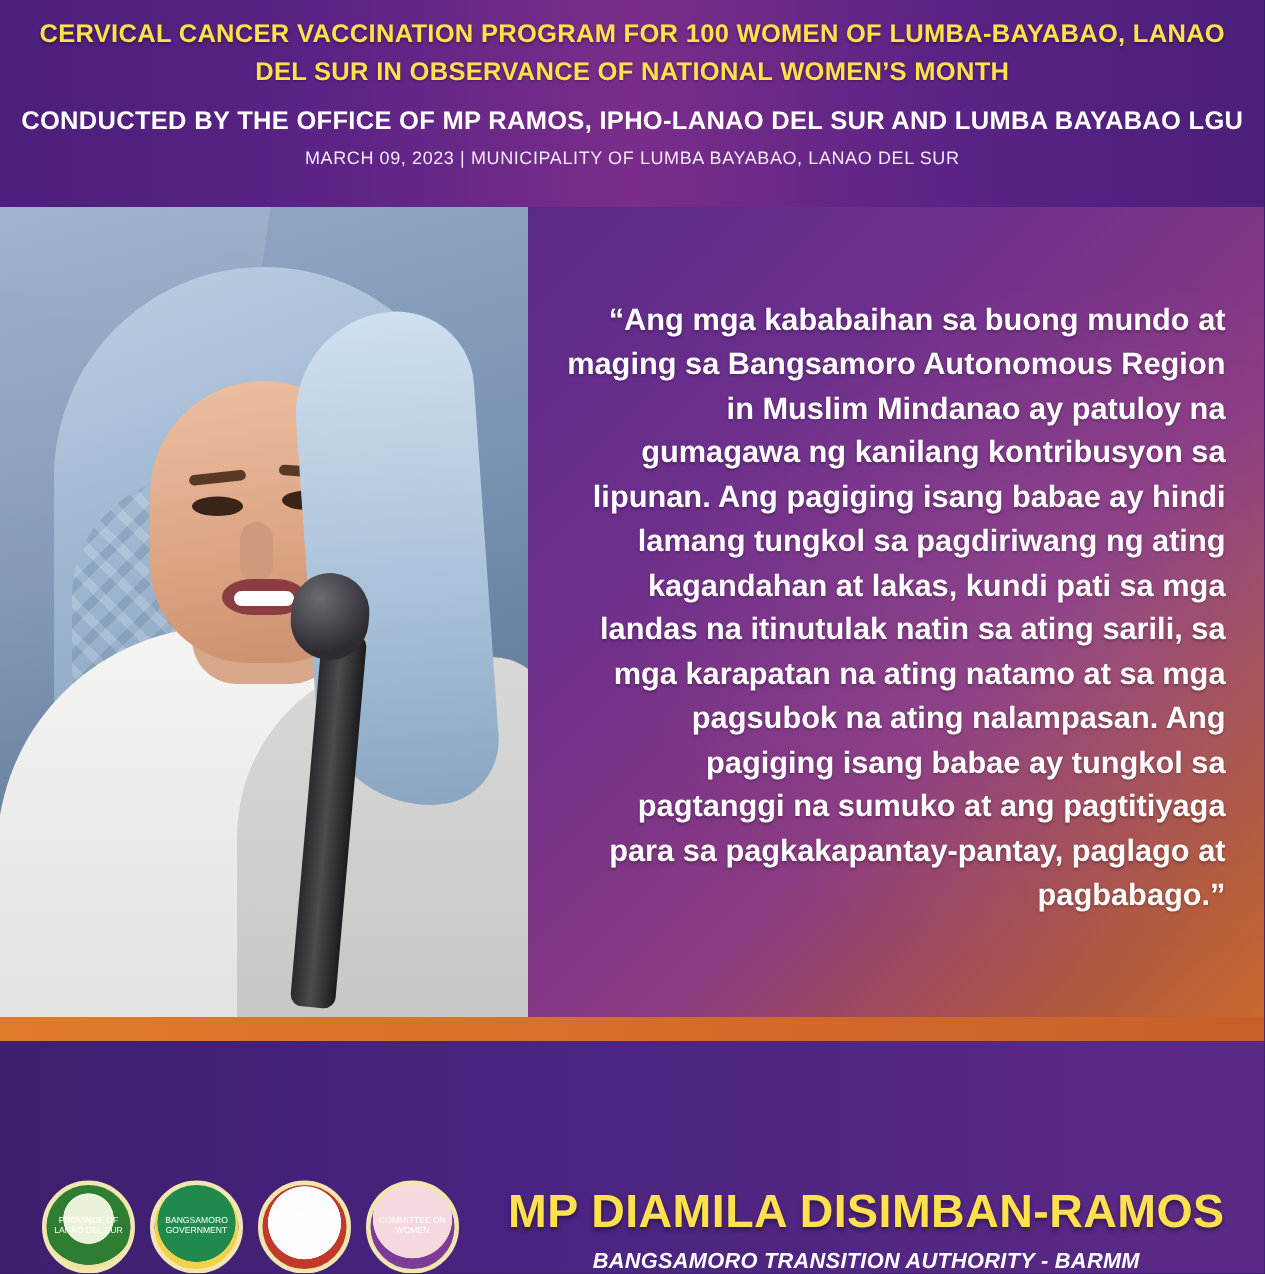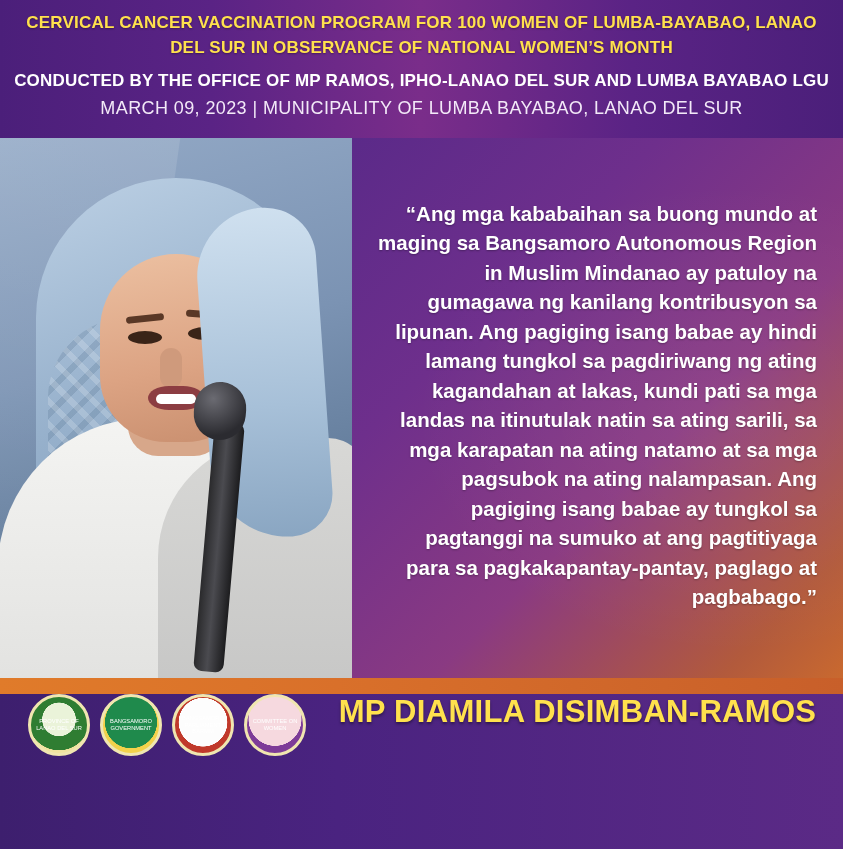--- a/index.html
+++ b/index.html
@@ -38,21 +38,21 @@
   .header .subtitle {
     color: #ffffff;
     font-weight: bold;
     font-size: 17px;
     letter-spacing: 0.2px;
     margin-top: 11px;
     text-transform: uppercase;
   }
   .header .datetime {
     color: #f3e9f8;
-    font-size: 18px;
+    font-size: 12px;
     letter-spacing: 0.4px;
     margin-top: 7px;
     text-transform: uppercase;
   }
 
   
   .body-area {
     position: relative;
     height: 540px;
     display: flex;
@@ -163,21 +163,21 @@
     height: 16px;
     background: linear-gradient(90deg,#e07b2a 0%, #d9702a 40%, #c85f2a 100%);
   }
 
   
   .footer {
     position: relative;
     height: 155px;
     background: linear-gradient(90deg,#3d1f6e 0%, #4a2380 40%, #5b2a86 100%);
     display: flex;
-    align-items: flex-start;
+    align-items: flex-end;
     padding: 0 14px;
     gap: 10px;
   }
   .seals { display:flex; align-items:center; gap:10px; padding-left:14px; }
   .seal {
     width: 62px; height: 62px; border-radius: 50%;
     border: 3px solid #f0e6b0;
     display:flex; align-items:center; justify-content:center;
     font-size: 7px; color:#fff; text-align:center; line-height:8px;
     overflow:hidden;
@@ -270,16 +270,17 @@
       <div class="seal seal-3">
         <span class="seal-inner">BANGSAMORO PARLIAMENT BARMM</span>
       </div>
       <div class="seal seal-4">
         <span class="seal-inner">COMMITTEE ON WOMEN</span>
       </div>
     </div>
 
     <div class="names">
       <div class="mp-name">MP DIAMILA DISIMBAN-RAMOS</div>
+      <div class="mp-org">BANGSAMORO TRANSITION AUTHORITY - BARMM</div>
     </div>
   </div>
 
 </div>
 
 </body></html>

